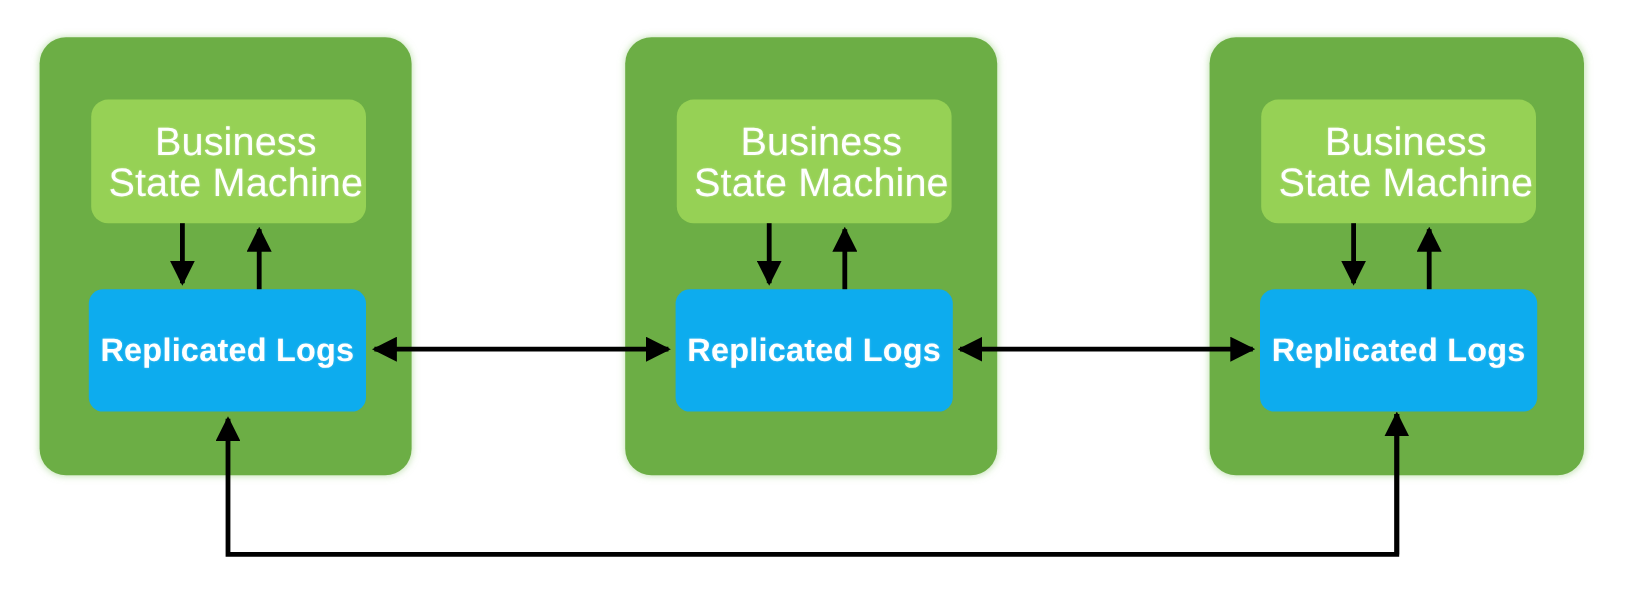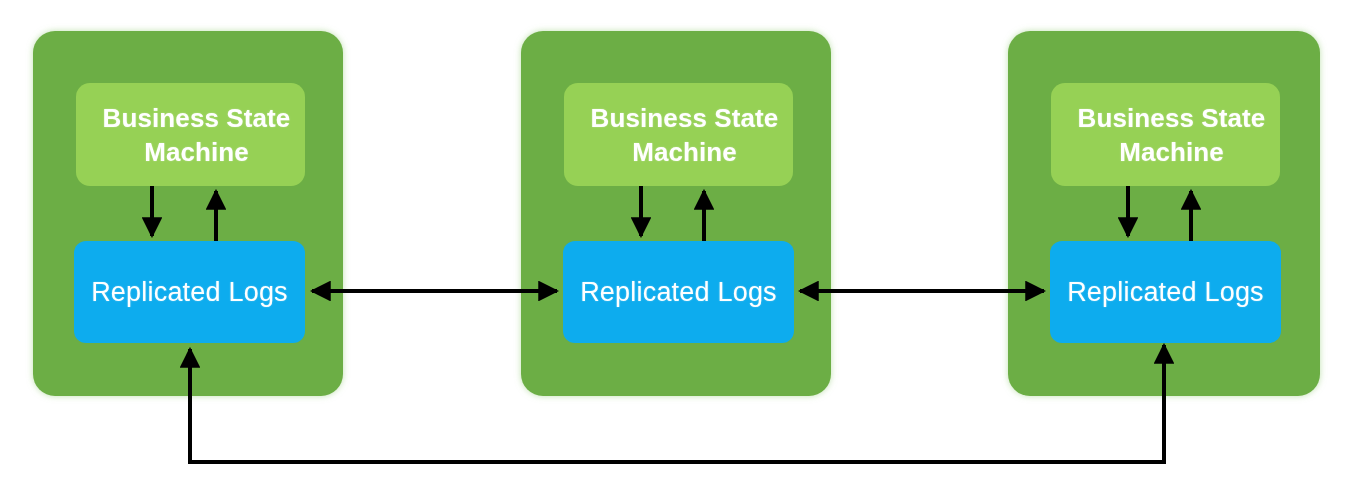--- a/index.html
+++ b/index.html
@@ -33,32 +33,32 @@
     align-items: center;
     justify-content: center;
     text-align: center;
     color: #ffffff;
     text-shadow: 0 0 2px rgba(255,255,255,0.35);
     user-select: none;
   }
   .state-machine-box {
     border-radius: 14px;
     background: #96d155;
-    font-size: 26px;
+    font-size: 33px;
     line-height: 34px;
-    font-weight: 700;
+    font-weight: 400;
     letter-spacing: 0.1px;
     padding-left: 12px;
   }
   .replicated-logs-box {
     border-radius: 12px;
     background: #0dacee;
     font-size: 27px;
     line-height: 32px;
-    font-weight: 400;
+    font-weight: 700;
     letter-spacing: 0.2px;
   }
   .edge-layer {
     position: absolute;
     left: 0;
     top: 0;
     width: 1356px;
     height: 500px;
     pointer-events: none;
   }

